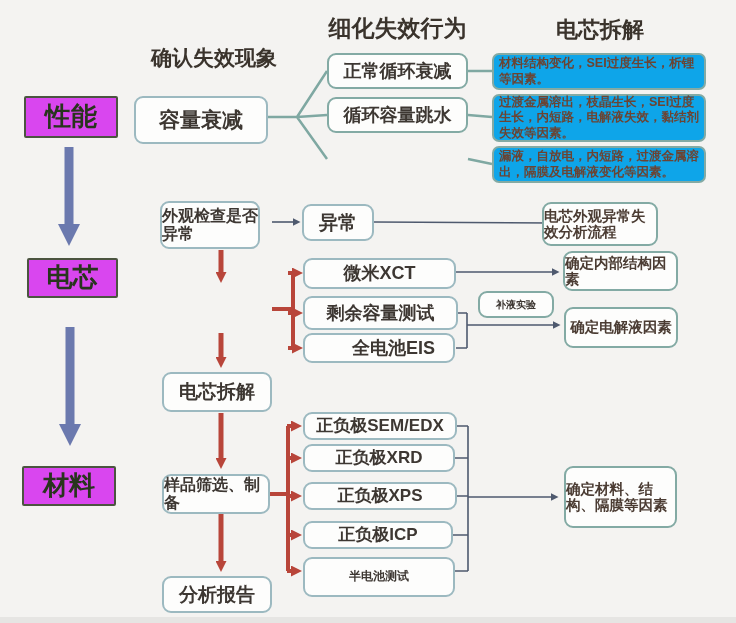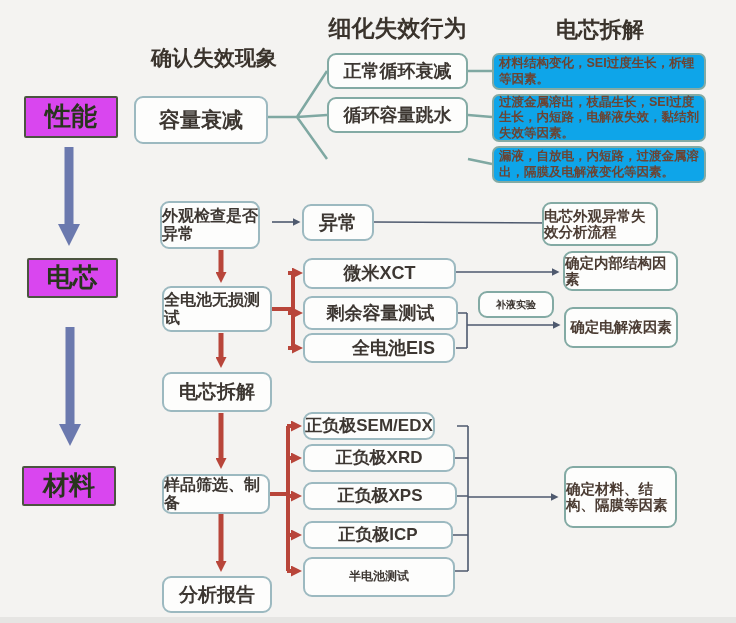--- a/index.html
+++ b/index.html
@@ -82,21 +82,21 @@
   .n-nondest{left:162px;top:286px;width:110px;height:46px;font-size:16px;}
   .n-t0{left:303px;top:258px;width:153px;height:31px;font-size:18px;}
   .n-t1{left:303px;top:296px;width:155px;height:34px;font-size:18px;}
   .n-t2{left:303px;top:333px;width:152px;height:30px;font-size:18px;padding-left:29px;}
   .n-refill{left:478px;top:291px;width:76px;height:27px;font-size:10px;}
   .n-internal{left:563px;top:251px;width:115px;height:40px;}
   .n-electrolyte{left:564px;top:307px;width:114px;height:41px;}
   .n-disasm{left:162px;top:372px;width:110px;height:40px;font-size:19px;}
   .n-prep{left:162px;top:474px;width:108px;height:40px;font-size:16px;}
   .n-report{left:162px;top:576px;width:110px;height:37px;font-size:19px;}
-  .n-m0{left:303px;top:412px;width:132px;height:28px;font-size:17px;}
+  .n-m0{left:303px;top:412px;width:154px;height:28px;font-size:17px;}
   .n-m1{left:303px;top:444px;width:152px;height:28px;font-size:17px;}
   .n-m2{left:303px;top:482px;width:154px;height:28px;font-size:17px;}
   .n-m3{left:303px;top:521px;width:150px;height:28px;font-size:17px;}
   .n-m4{left:303px;top:557px;width:152px;height:40px;font-size:12px;}
   .n-matresult{left:564px;top:466px;width:113px;height:62px;}
 </style>
 </head>
 <body>
 
 <div class="canvas">
@@ -171,21 +171,20 @@
   <div class="node boxa n-phenom">容量衰减</div>
   <div class="node boxt n-beh0">正常循环衰减</div>
   <div class="node boxt n-beh1">循环容量跳水</div>
   <div class="node note n-f0">材料结构变化，SEI过度生长，析锂等因素。</div>
   <div class="node note n-f1">过渡金属溶出，枝晶生长，SEI过度生长，内短路，电解液失效，黏结剂失效等因素。</div>
   <div class="node note n-f2">漏液，自放电，内短路，过渡金属溶出，隔膜及电解液变化等因素。</div>
 
   <div class="node boxa n-visual">外观检查是否异常</div>
   <div class="node boxa n-abnormal">异常</div>
   <div class="node boxt result n-abflow">电芯外观异常失效分析流程</div>
-  <div class="node boxa n-nondest">全电池无损测试</div>
   <div class="node boxa n-t0">微米XCT</div>
   <div class="node boxa n-t1">剩余容量测试</div>
   <div class="node boxa n-t2">全电池EIS</div>
   <div class="node boxt n-refill">补液实验</div>
   <div class="node boxt result n-internal">确定内部结构因素</div>
   <div class="node boxt result n-electrolyte">确定电解液因素</div>
   <div class="node boxa n-disasm">电芯拆解</div>
 
   <div class="node boxa n-prep">样品筛选、制备</div>
   <div class="node boxa n-m0">正负极SEM/EDX</div>

